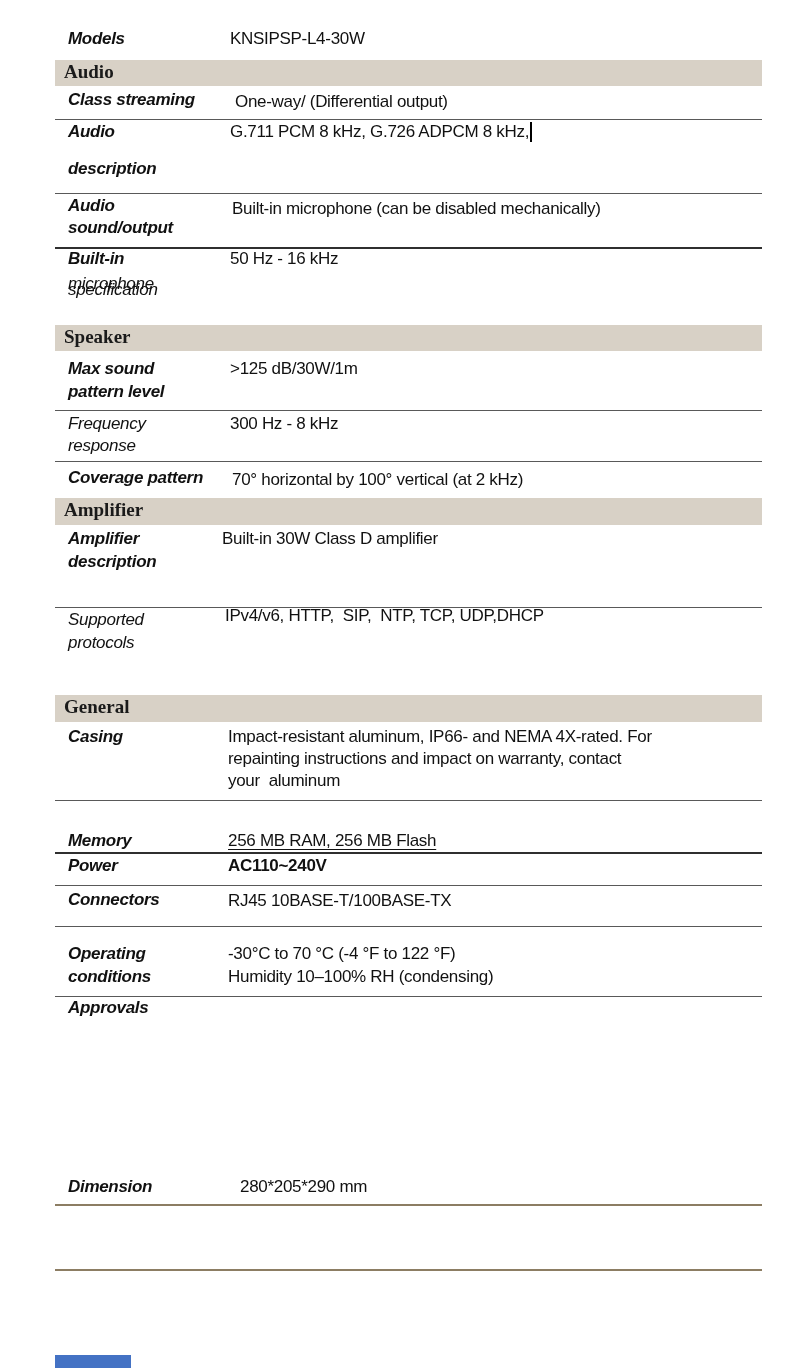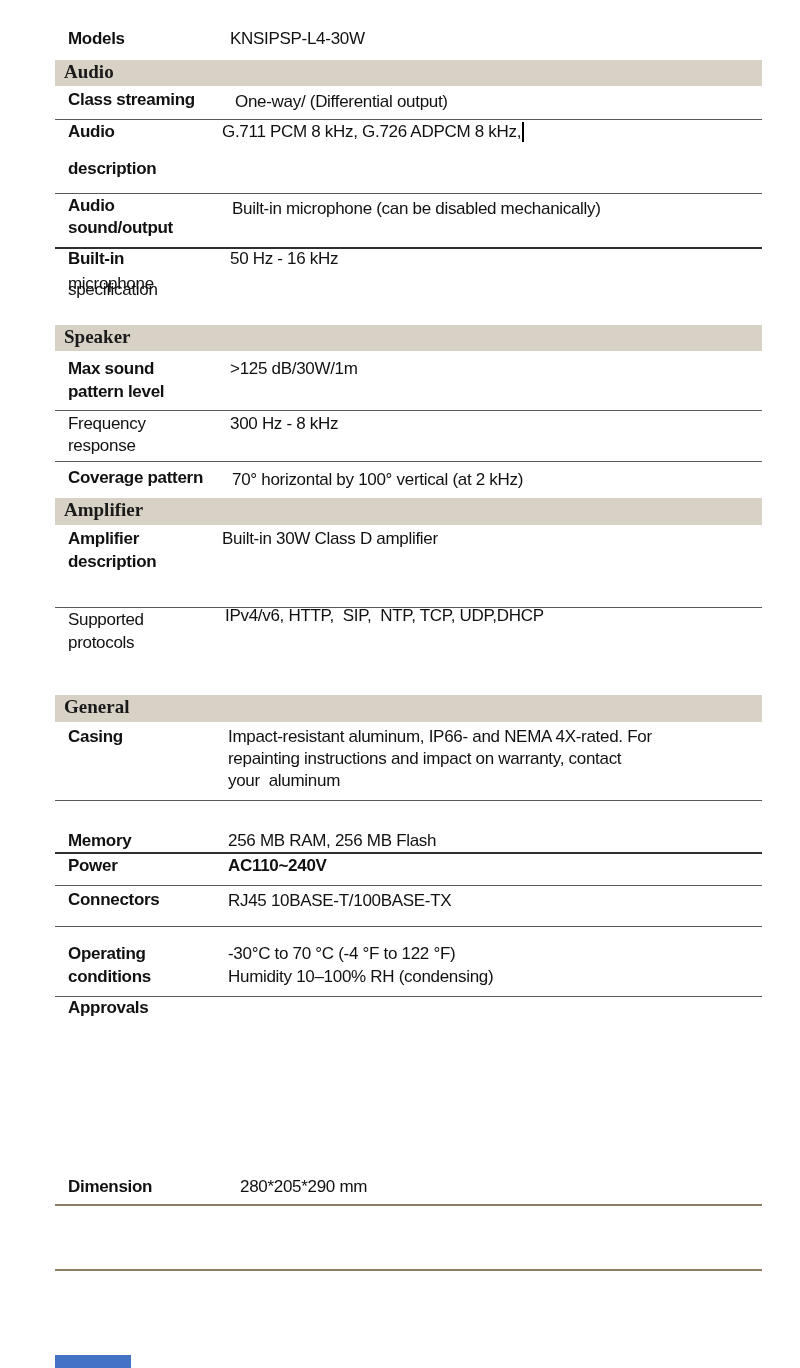--- a/index.html
+++ b/index.html
@@ -17,37 +17,37 @@
   }
   .hdr-text{
     position:absolute;left:9px;top:1px;
     font-family:"Liberation Serif", serif;
     font-weight:700;font-size:19px;color:#1a1a1a;
     white-space:pre;
   }
   .lbl{
     position:absolute;left:68px;
     font-size:17px;font-weight:700;
-    letter-spacing:-0.3px;white-space:pre;
+    letter-spacing:-0.3px;white-space:pre;font-style:italic;
   }
   .lbl.w4{font-weight:400;}
   .val{
     position:absolute;left:230px;
     font-size:17px;font-weight:400;
     letter-spacing:-0.3px;white-space:pre;
   }
   .val.bold{font-weight:700;}
-  .val.u{text-underline-offset:3px;text-align:center;}
+  .val.u{text-decoration:underline;text-underline-offset:3px;text-align:center;}
   .sep{
     position:absolute;left:55px;width:707px;height:0;
     border-top:1px solid #595959;
   }
   .sep.thick{border-top:2px solid #2f2f2f;}
   .sep.tan{border-top:2px solid #8c7d63;}
-  .val-row{position:absolute;left:222px;display:flex;align-items:flex-end;}
+  .val-row{position:absolute;left:230px;display:flex;align-items:flex-end;}
   .val-row .vtext{
     font-size:17px;font-weight:400;letter-spacing:-0.3px;white-space:pre;
   }
   .cursor{
     display:inline-block;width:2px;height:20px;
     background:#000;margin-left:1px;
   }
   .blue-cell{
     position:absolute;left:55px;top:1355px;width:76px;height:13px;
     background:#4472c4;

